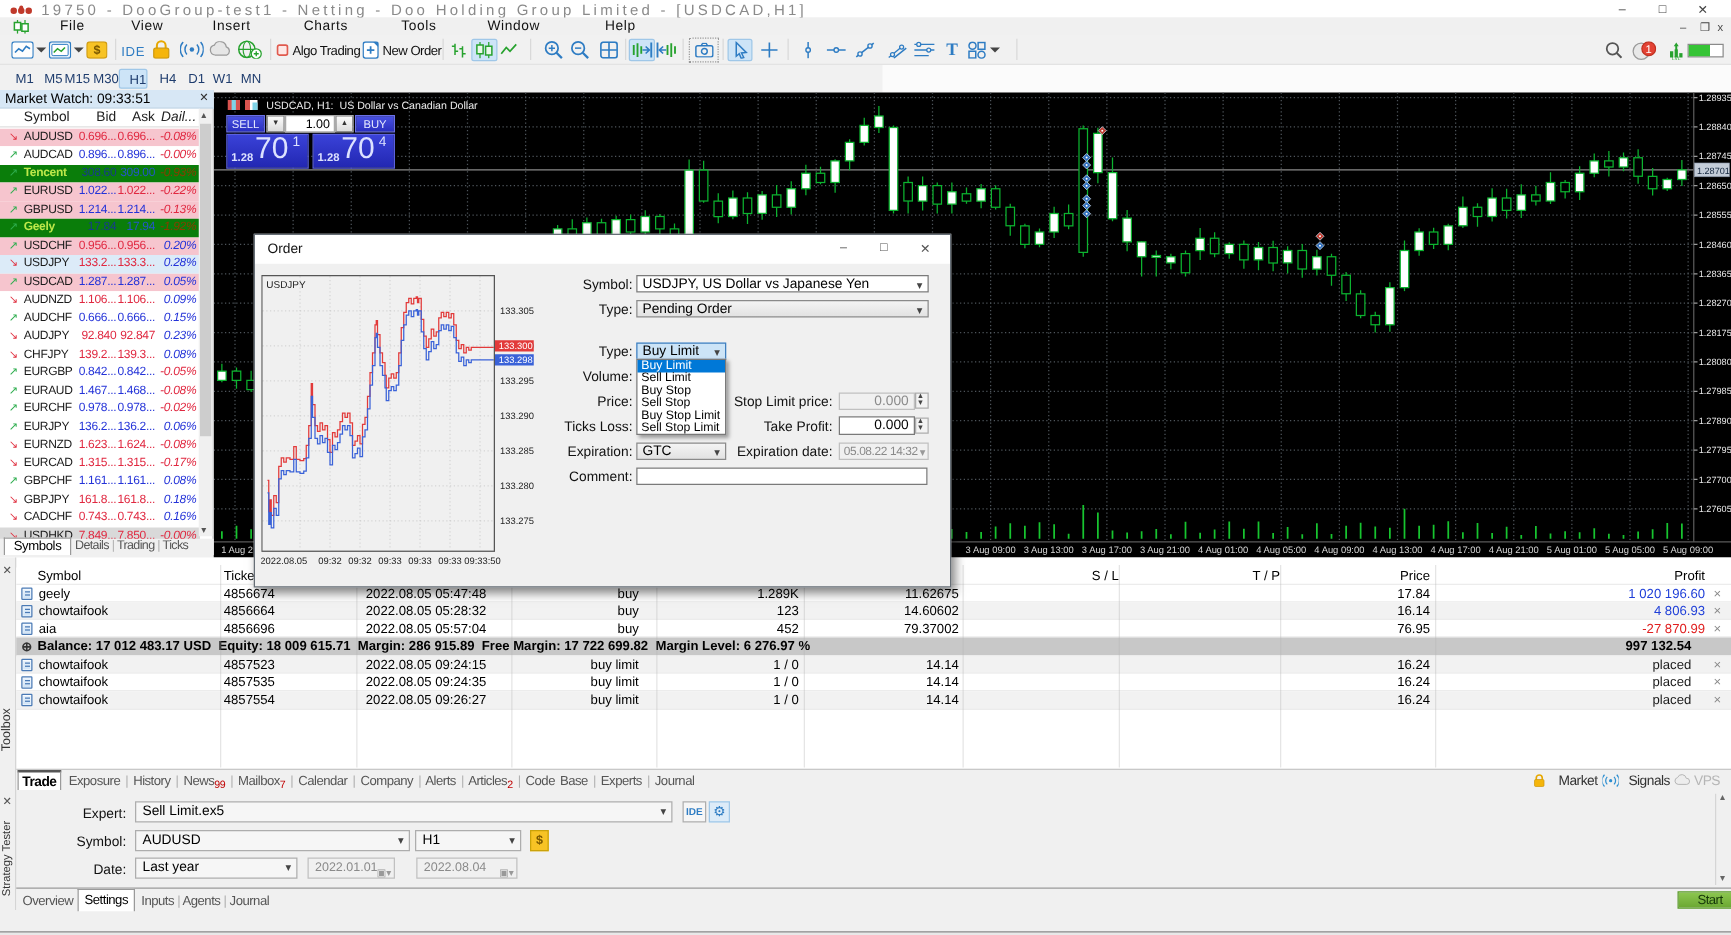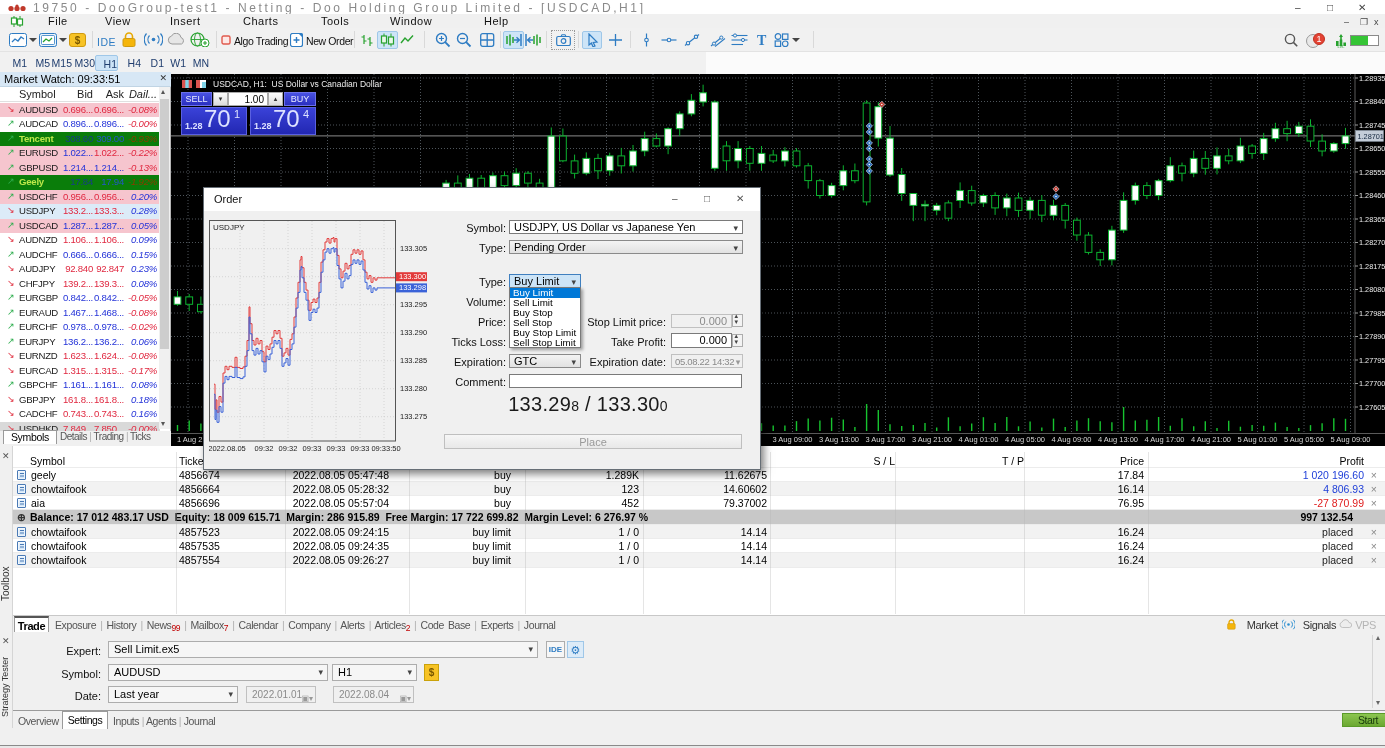--- a/index.html
+++ b/index.html
@@ -1133,15 +1133,13 @@
   <div class="spin" style="left:528px;top:126px"></div>
   <div class="dlbl" style="left:380px;top:147.5px;width:82px">Take Profit:</div>
   <div class="dfld r" style="left:467px;top:145px;width:61px;height:14.5px;line-height:13px;padding-right:4px">0.000</div>
   <div class="spin" style="left:528px;top:145.5px"></div>
   <div class="dlbl" style="left:230px;top:168px;width:72px">Expiration:</div>
   <div class="dfld dgray" style="left:305px;top:165.5px;width:72px;height:14px;line-height:13px;padding-left:4px;border-color:#8a8a8a">GTC<span class="chev2">▾</span></div>
   <div class="dlbl" style="left:380px;top:168px;width:82px">Expiration date:</div>
   <div class="dfld ddis" style="left:467px;top:165.5px;width:72px;height:14px;line-height:13px;padding-left:3px;font-size:9.5px;letter-spacing:-0.3px">05.08.22 14:32<span class="chev2" style="color:#999;right:2px">▾</span></div>
   <div class="dlbl" style="left:230px;top:188px;width:72px">Comment:</div>
   <div class="dfld" style="left:305px;top:185.5px;width:233px;height:14px"></div>
-  <div id="bigprice">133.29<span class="sm">8</span> / 133.30<span class="sm">0</span></div>
-  <div id="place">Place</div>
 </div>
 </div>
 </body></html>

